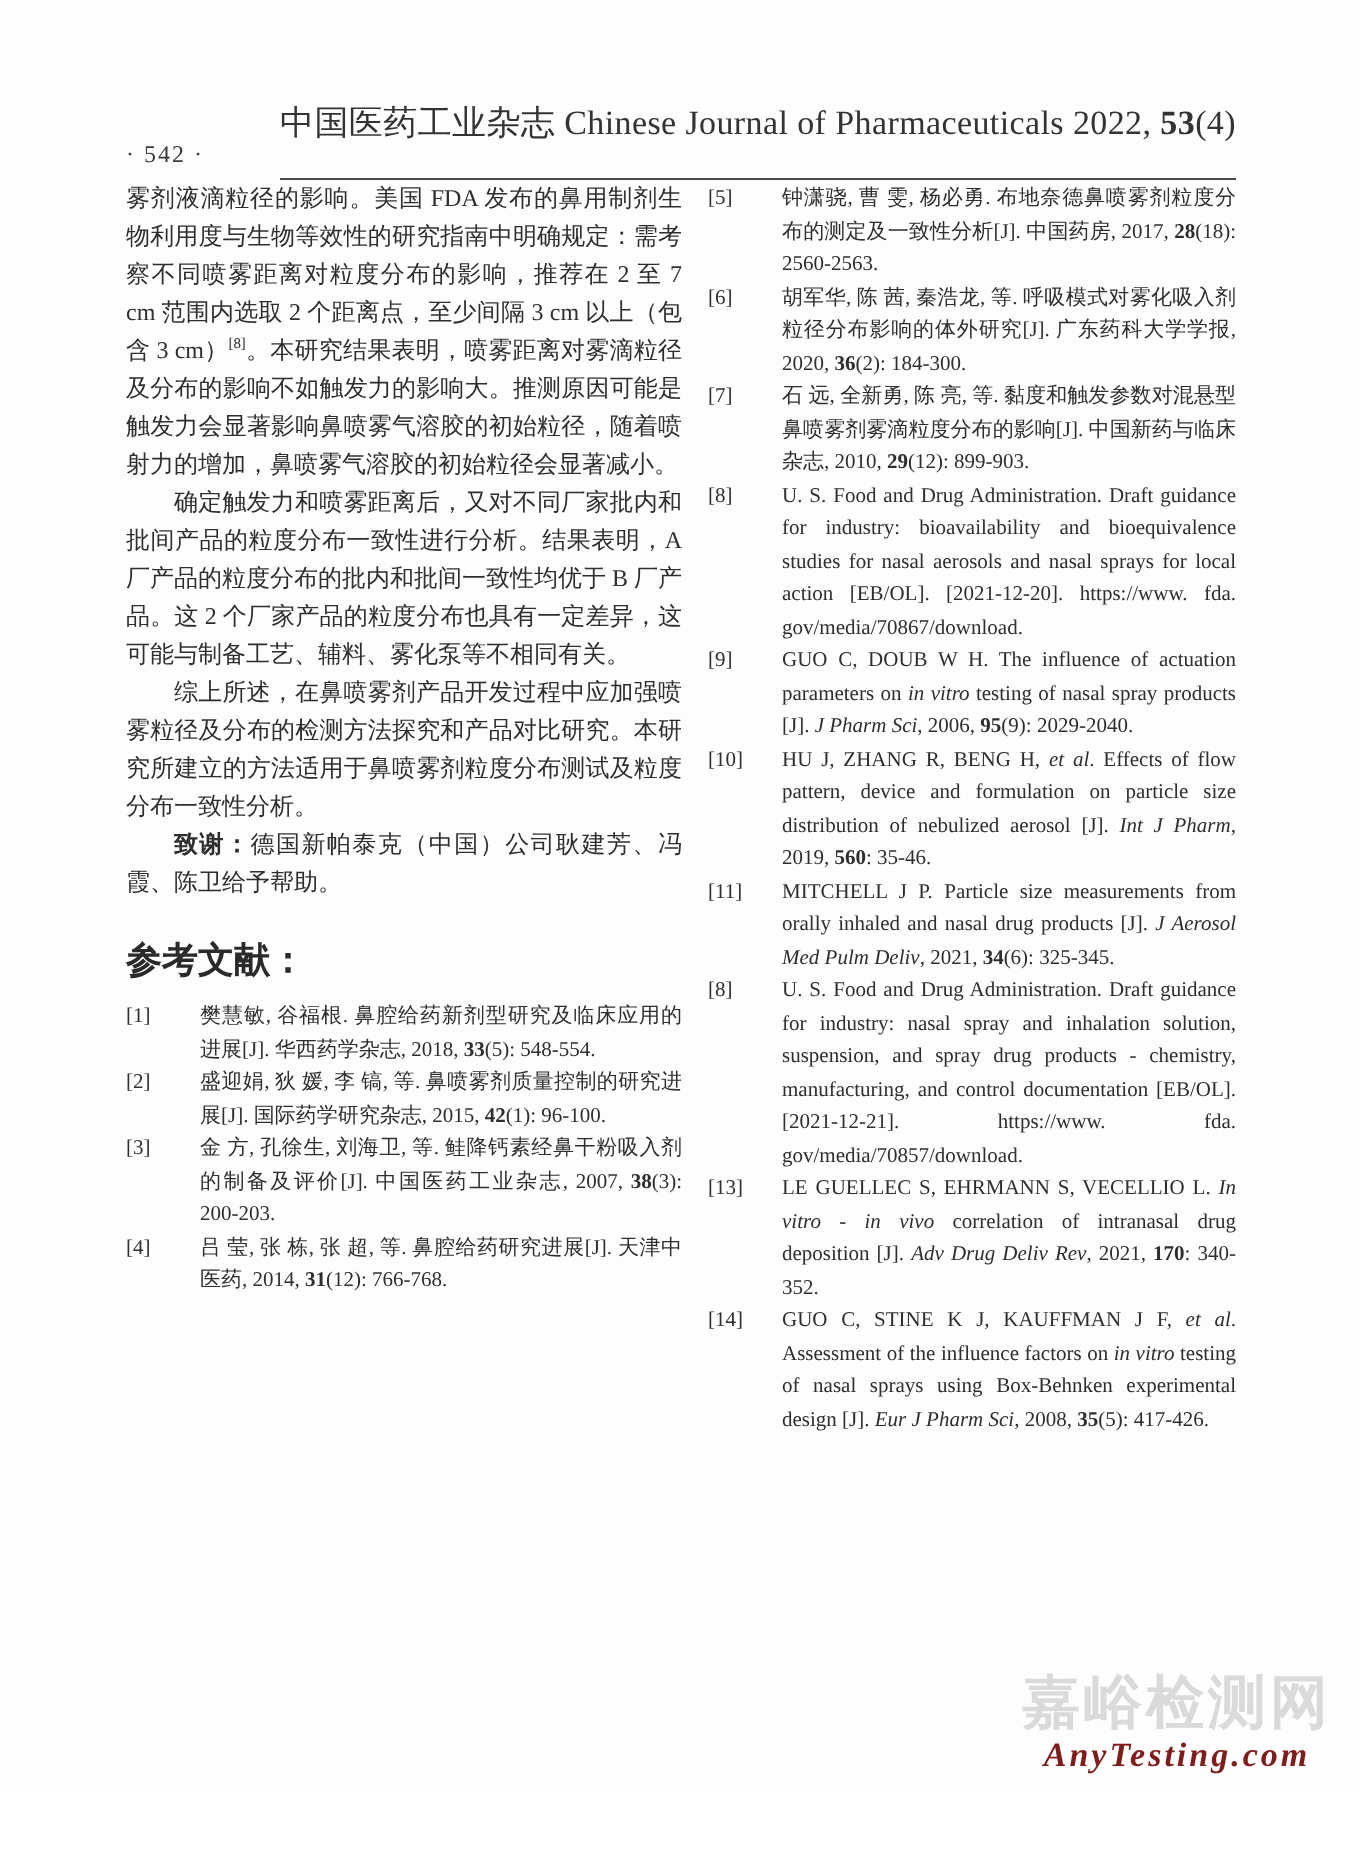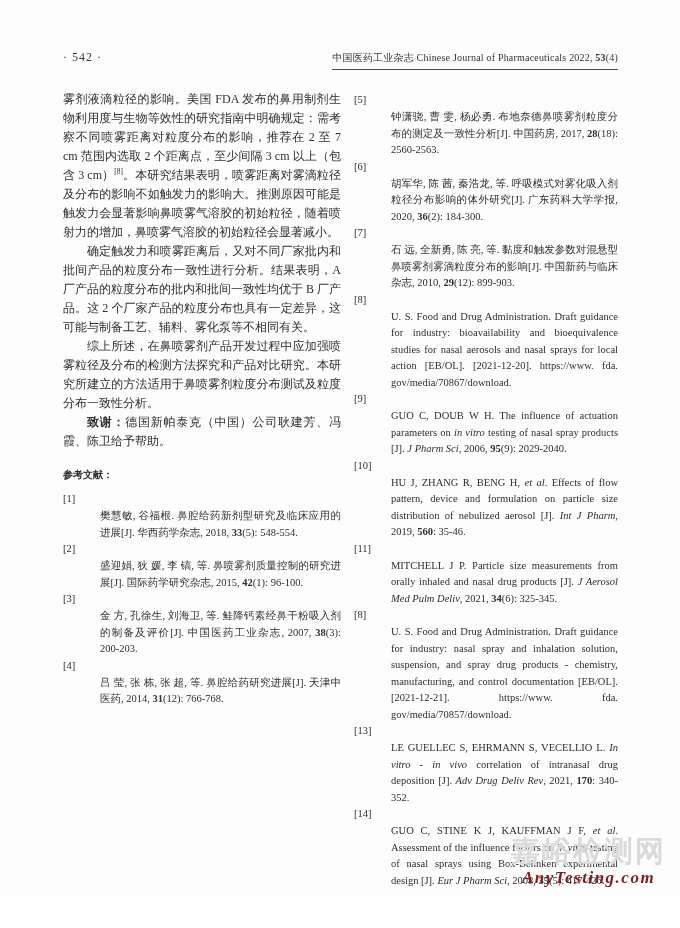--- a/index.html
+++ b/index.html
@@ -8,39 +8,39 @@
     background:#fdfdfd; overflow:hidden; box-sizing:border-box;
     font-family:"Liberation Serif","DejaVu Serif",serif;
     color:#2e2e2e;
   }
   .header {
     position:absolute; top:50px; left:63px; right:62px;
     display:flex; justify-content:space-between; align-items:flex-end;
   }
   .pageno { font-size:12px; letter-spacing:1px; color:#3a3a3a; padding-bottom:5px; }
   .journal {
-    font-size:10px; letter-spacing:0.2px; color:#333;
-    border-bottom:1.5px solid #4a4a4a; padding-bottom:4px; white-space:nowrap;
+    font-size:17px; letter-spacing:0.2px; color:#333;
+    border-bottom:1.5px solid #4a4a4a; padding-bottom:16px; white-space:nowrap;
   }
   .columns {
     position:absolute; top:90px; left:63px; right:62px;
     display:flex; gap:13px;
   }
   .col { text-align:justify; }
   .col.left  { flex:0 0 278px; width:278px; }
   .col.right { flex:1; min-width:0; padding-top:2px; }
   .para { font-size:12px; line-height:19px; text-align:justify; }
   .para.indent { text-indent:2em; }
   .para sup { font-size:0.62em; line-height:0; }
   .bold { font-weight:bold; }
-  .refs-heading { font-size:10px; font-weight:bold; margin:17px 0 9px 0; color:#2a2a2a; }
+  .refs-heading { font-size:18px; font-weight:bold; margin:17px 0 9px 0; color:#2a2a2a; }
   .refs { display:block; }
   .ref { display:flex; font-size:10.5px; line-height:16.5px; }
   .ref-num { flex:0 0 37px; }
-  .ref-text { flex:1; text-align:justify; word-break:break-word;margin-top:17px; }
+  .ref-text { flex:1; text-align:justify; word-break:break-word; }
   .watermark { position:absolute; right:14px; bottom:10px; text-align:right; user-select:none; }
   .wm-cn {
     font-family:"DejaVu Sans","Liberation Sans",sans-serif;
     font-weight:bold; font-size:29px; letter-spacing:2px; color:#dadada; line-height:1;
   }
   .wm-en {
     font-family:"Liberation Serif","DejaVu Serif",serif;
     font-style:italic; font-weight:bold; font-size:17px; letter-spacing:1.5px;
     color:#7f1d1d; margin-top:3px; line-height:1;text-align:center;
   }

